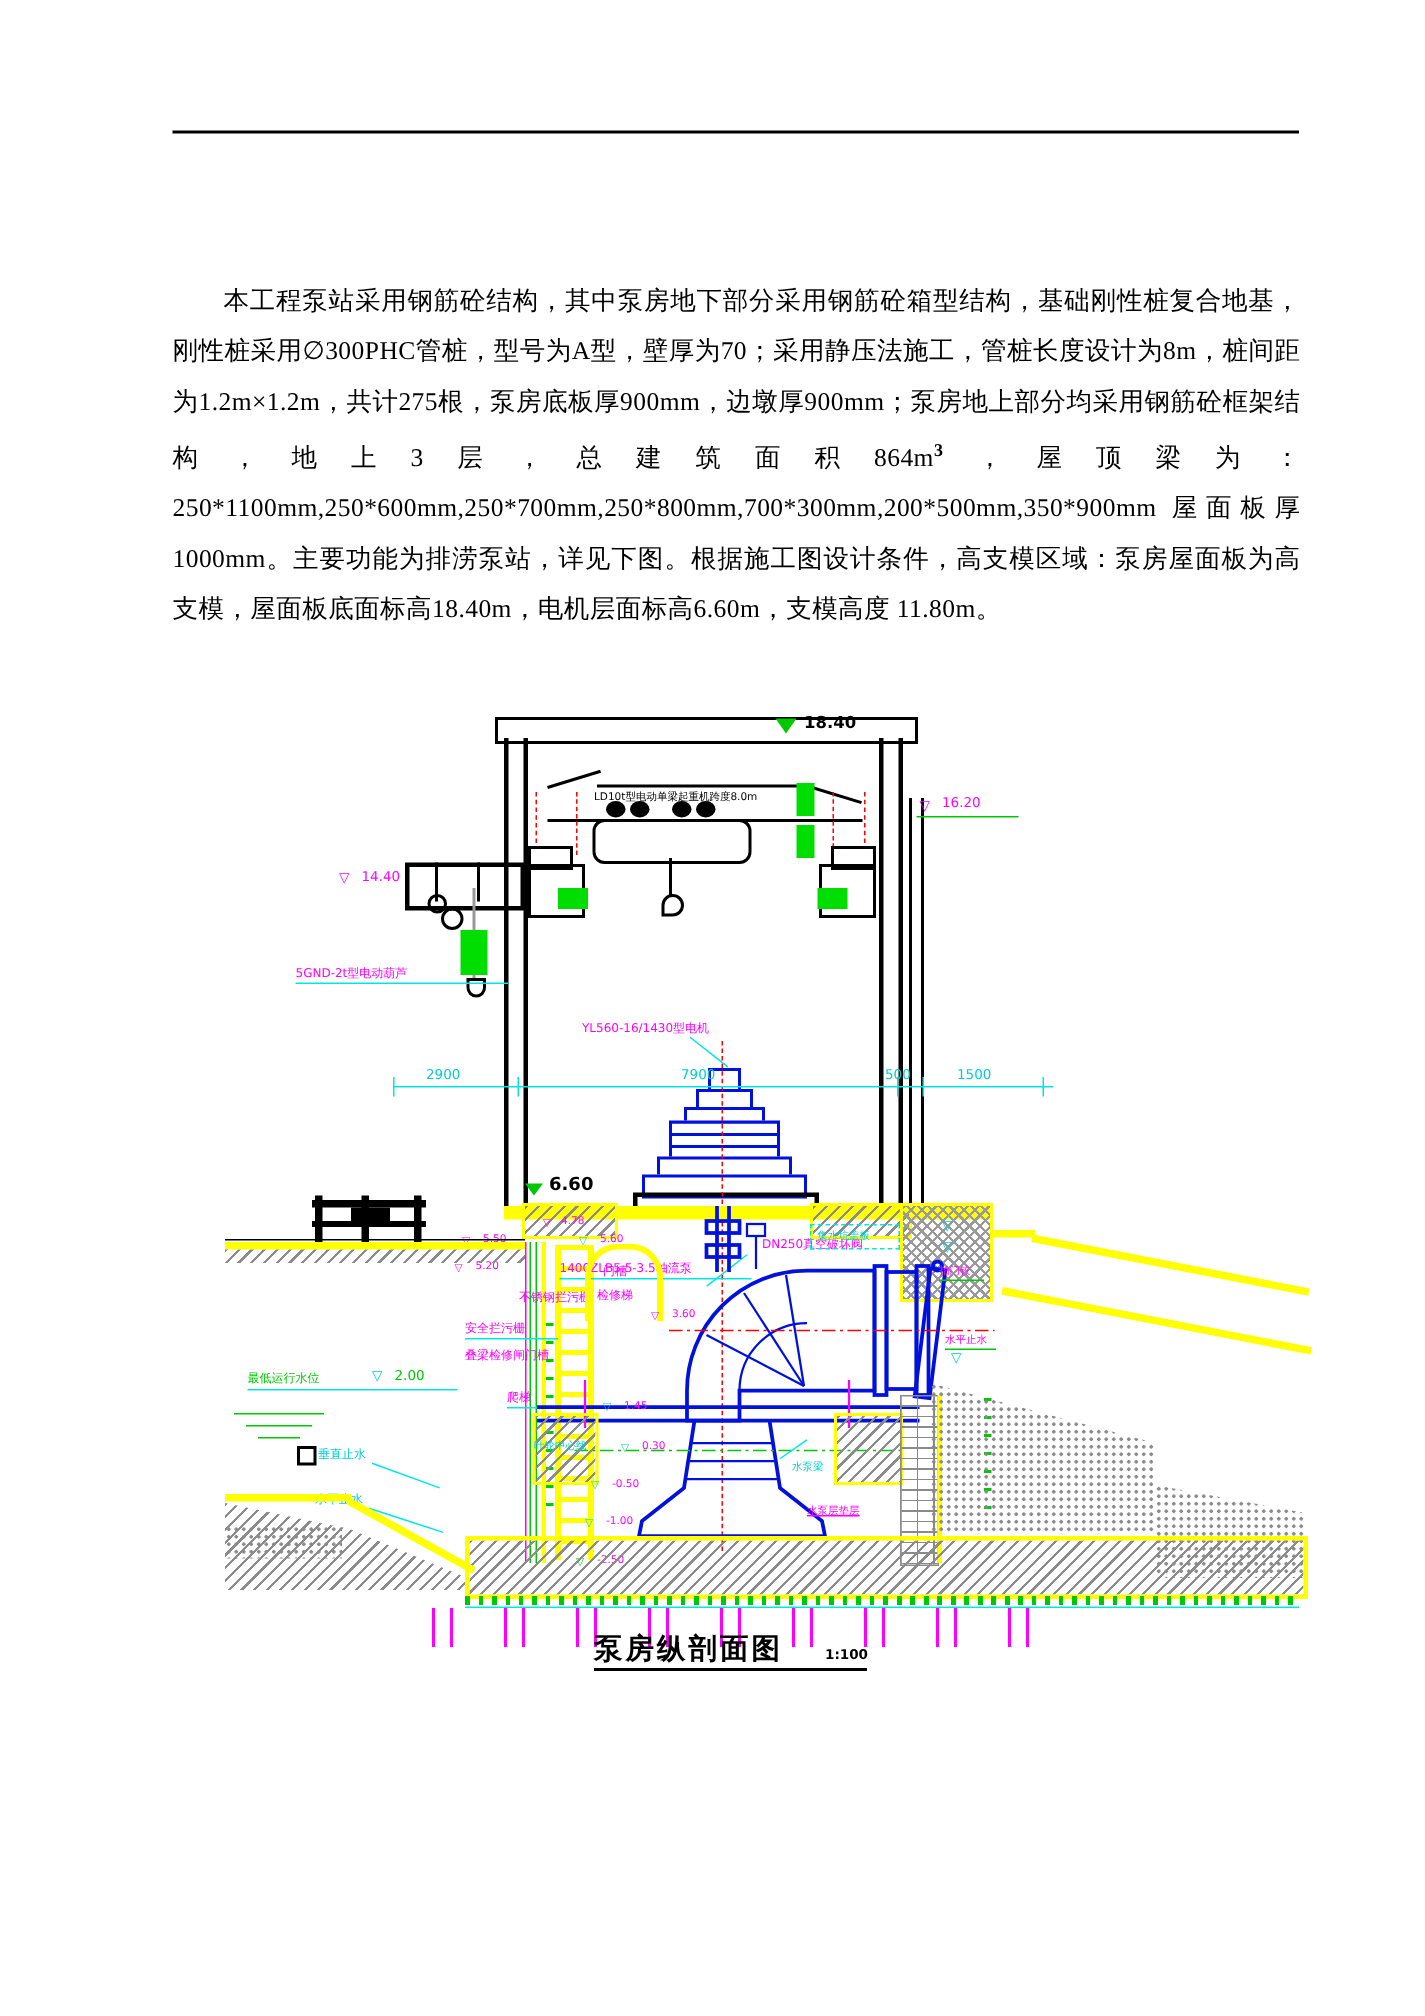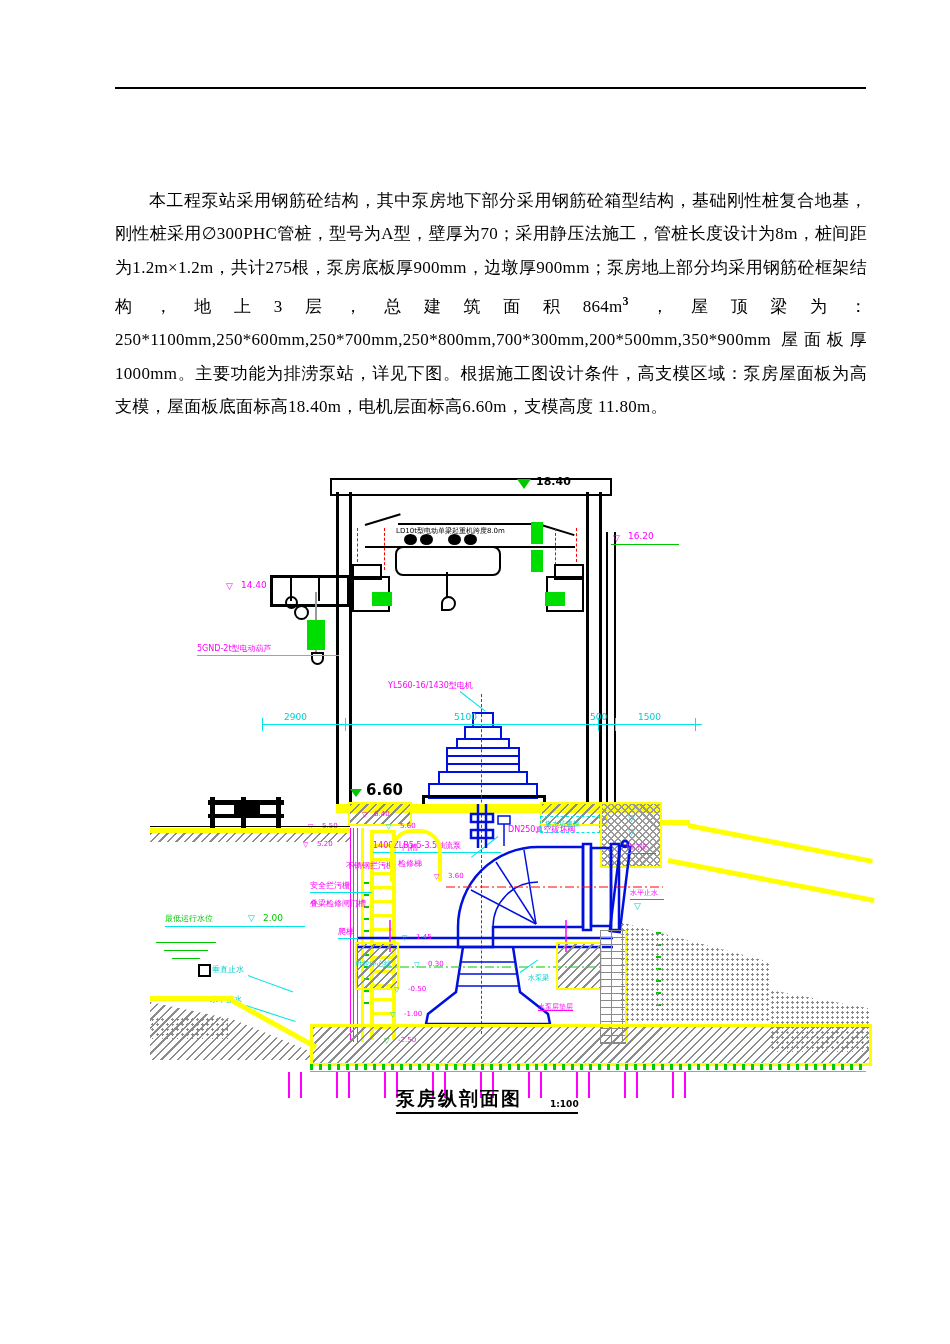--- a/index.html
+++ b/index.html
@@ -9,21 +9,21 @@
   
   .toprule{position:absolute;left:115px;top:87px;width:751px;height:2px;background:#000;}
   .heading{position:absolute;left:115px;top:118px;font-family:"Liberation Sans","DejaVu Sans",sans-serif;
            font-weight:bold;font-size:25px;letter-spacing:2px;}
   .bodytext{position:absolute;left:115px;top:184px;width:752px;}
   .bodytext p{margin:0;text-indent:2em;font-size:17px;line-height:33.4px;text-align:justify;letter-spacing:.3px;}
   sup b{font-size:12px;}
   
   .draw{position:absolute;left:148px;top:472px;width:724px;height:672px;font-family:"DejaVu Sans",sans-serif;}
   .lbl{position:absolute;font-size:8px;line-height:1;white-space:nowrap;}
-  .s7{font-size:7px}.s9{font-size:9px}.s11{font-size:11px}.s13{font-size:15px}
+  .s7{font-size:7px}.s9{font-size:9px}.s11{font-size:11px}.s13{font-size:12px}
   .mag{color:#ff00ff}.cy{color:#00cfcf}.grn{color:#00c800}.blk{color:#000}
   .hl{position:absolute;background:#00e5e5;height:1px;}
   .yline{position:absolute;background:#ffff00;}
   .blkline{position:absolute;background:#000;}
   .hatch{background-image:repeating-linear-gradient(135deg,#8c8c8c 0 1.5px,transparent 1.5px 6px);}
   .xhatch{background-image:repeating-linear-gradient(135deg,#9a9a9a 0 1.5px,transparent 1.5px 5px),
           repeating-linear-gradient(45deg,#9a9a9a 0 1.5px,transparent 1.5px 5px);}
   .stipple{background-image:radial-gradient(#8a8a8a 1px,transparent 1.3px);background-size:5px 5px;}
   .ybox{border:2px solid #ffff00;}
   .blue{border:2px solid #0011dd;background:#fff;}
@@ -116,32 +116,32 @@
     <div class="abs" style="left:274px;top:323px;width:118px;height:9px;border:3px solid #000;"></div>
     <div class="redv" style="left:333px;top:222px;height:340px;"></div>
 
     <div class="hl" style="left:114px;top:252px;width:440px;"></div>
     <div class="abs" style="left:114px;top:246px;width:1px;height:13px;background:#00e5e5;"></div>
     <div class="abs" style="left:197px;top:246px;width:1px;height:13px;background:#00e5e5;"></div>
     <div class="abs" style="left:450px;top:246px;width:1px;height:13px;background:#00e5e5;"></div>
     <div class="abs" style="left:467px;top:246px;width:1px;height:13px;background:#00e5e5;"></div>
     <div class="abs" style="left:547px;top:246px;width:1px;height:13px;background:#00e5e5;"></div>
     <div class="lbl cy s9" style="left:136px;top:241px;">2900</div>
-    <div class="lbl cy s9" style="left:306px;top:241px;">5100</div>
+    <div class="lbl cy s9" style="left:306px;top:241px;">7900</div>
     <div class="lbl cy s9" style="left:442px;top:241px;">500</div>
     <div class="lbl cy s9" style="left:490px;top:241px;">1500</div>
 
     <div class="yline" style="left:188px;top:332px;width:324px;height:9px;"></div>
     <div class="abs ybox hatch" style="left:200px;top:330px;width:60px;height:20px;"></div>
     <div class="abs ybox hatch" style="left:392px;top:330px;width:64px;height:20px;"></div>
     <div class="abs ybox xhatch" style="left:452px;top:330px;width:58px;height:62px;"></div>
     <div class="tri" style="left:202px;top:317px;border-top:8px solid #00c800;border-left-width:6px;border-right-width:6px;"></div>
     <div class="lbl blk s13" style="left:218px;top:311px;font-weight:bold;">6.60</div>
     <div class="lbl mag s7" style="left:214px;top:340px;">▽</div>
-    <div class="lbl mag s7" style="left:226px;top:339px;">6.40</div>
+    <div class="lbl mag s7" style="left:226px;top:339px;">4.78</div>
     <div class="lbl cy s7" style="left:238px;top:352px;">▽</div>
     <div class="lbl mag s7" style="left:252px;top:351px;text-align:right;">5.60</div>
     <div class="lbl mag s7" style="left:160px;top:352px;">▽</div>
     <div class="lbl mag s7" style="left:174px;top:351px;">5.50</div>
     <div class="lbl mag s7" style="left:155px;top:370px;">▽</div>
     <div class="lbl mag s7" style="left:169px;top:369px;">5.20</div>
 
     <div class="blkline" style="left:2px;top:354px;width:200px;height:1px;"></div>
     <div class="yline" style="left:2px;top:356px;width:200px;height:5px;"></div>
     <div class="abs hatch" style="left:2px;top:361px;width:200px;height:9px;"></div>

